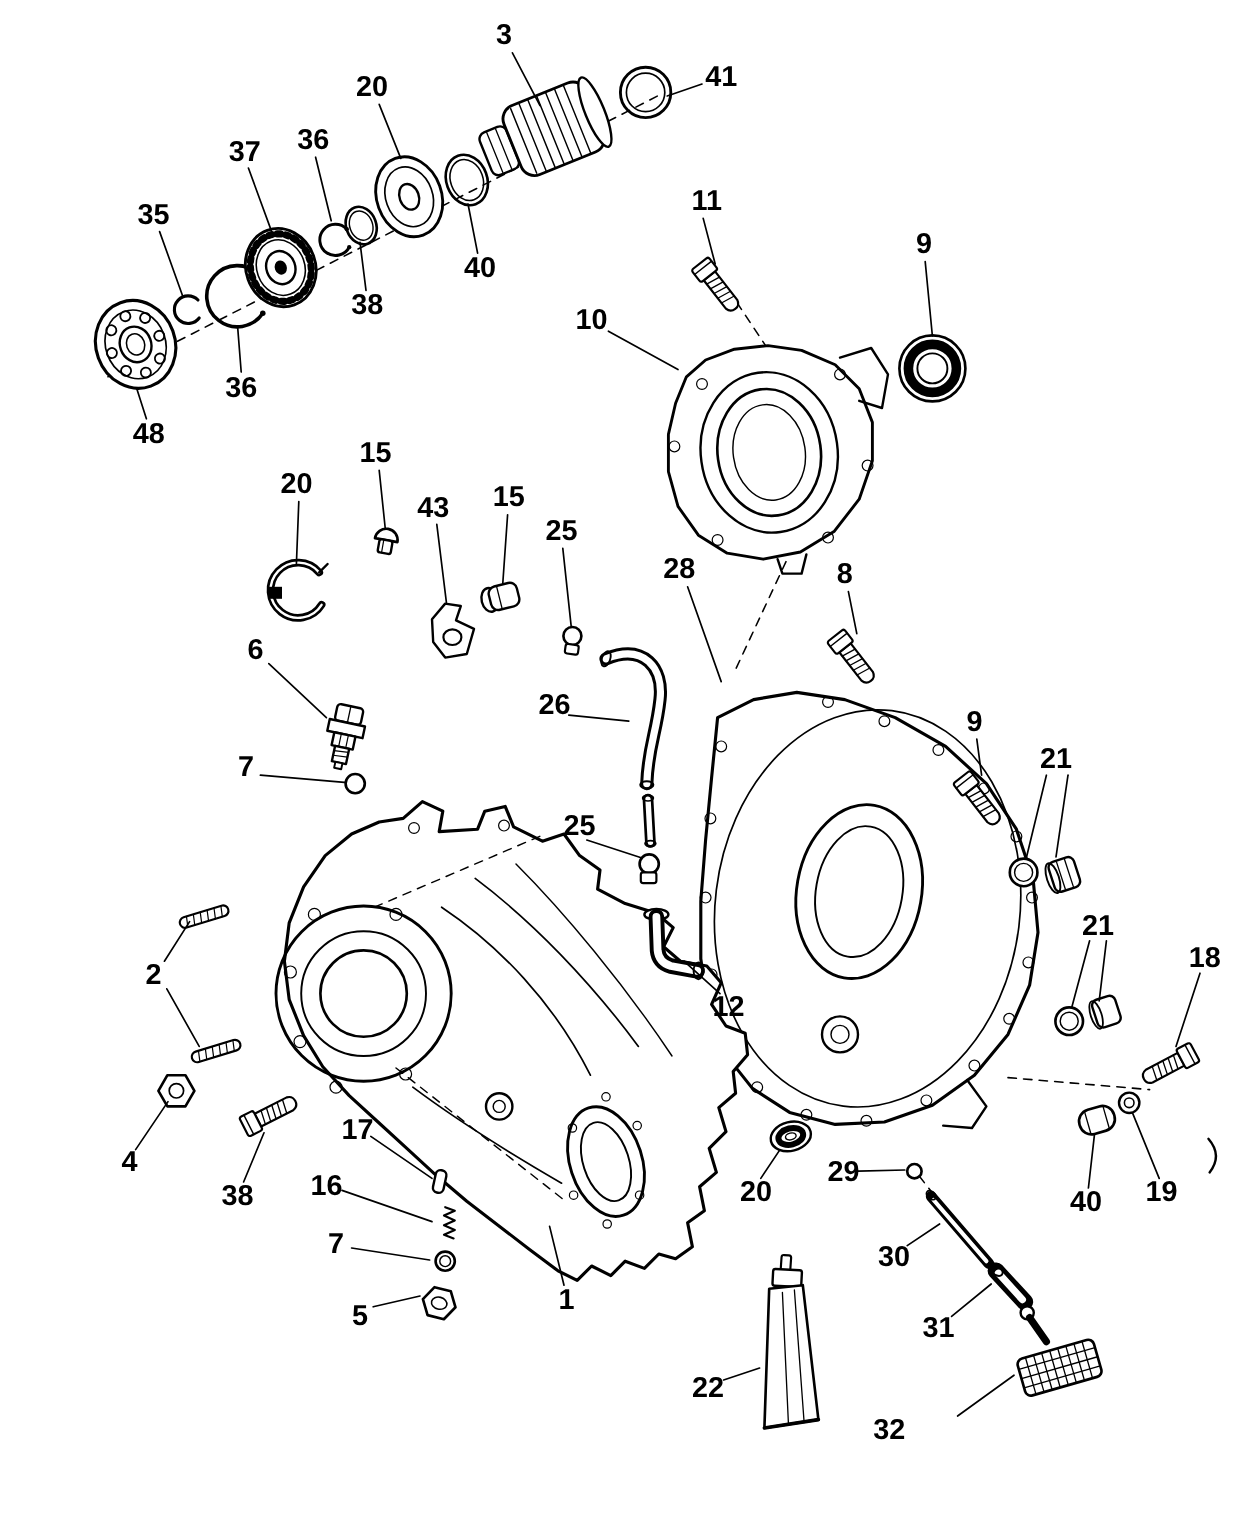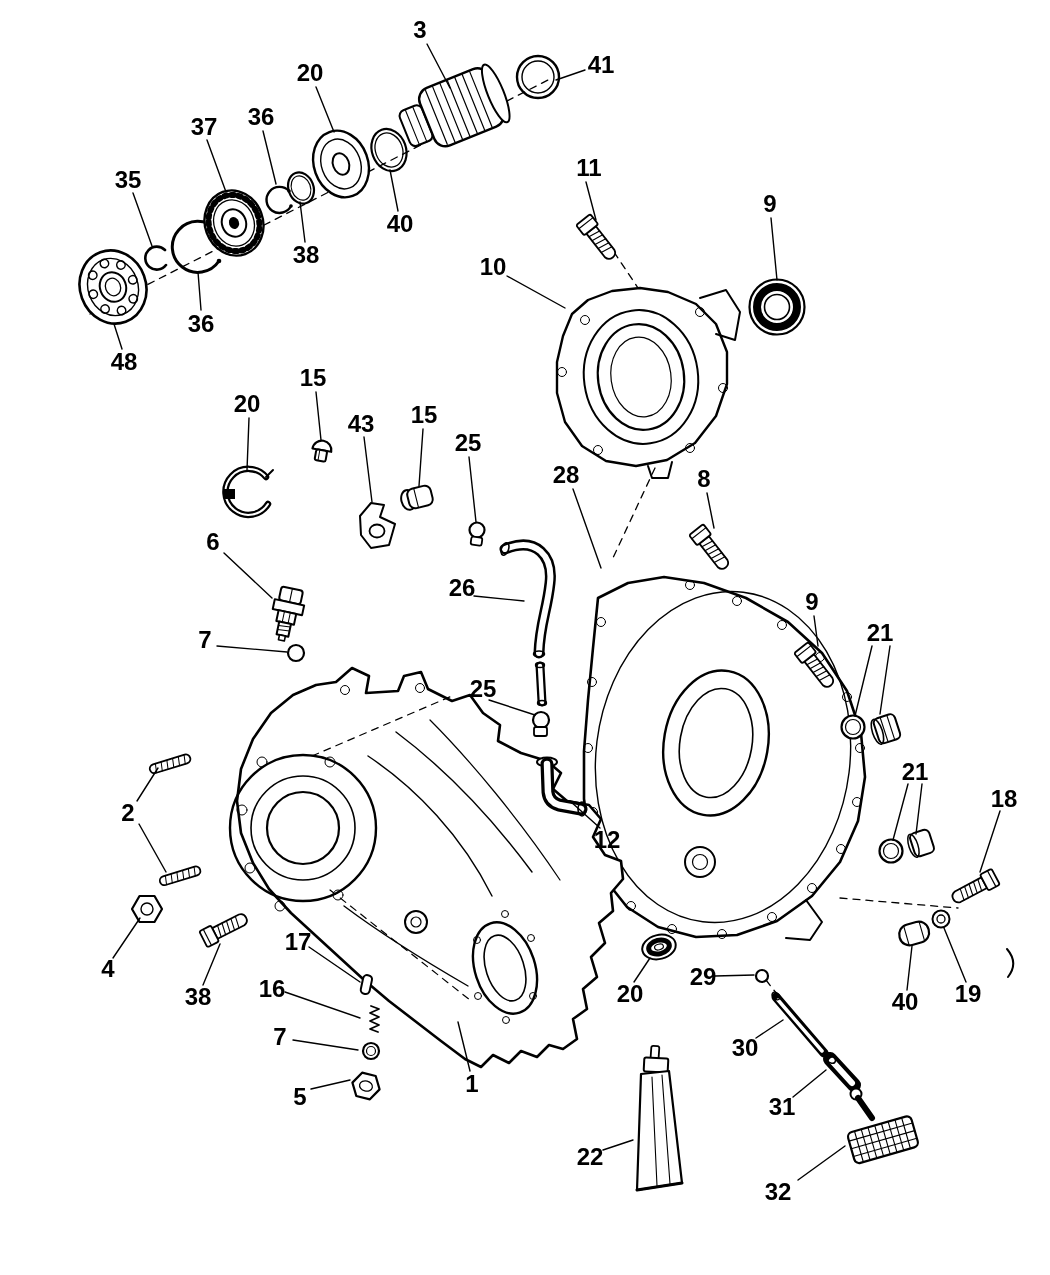--- a/index.html
+++ b/index.html
@@ -441,18 +441,18 @@
 <div class="callout" style="left:198px; top:997px">38</div>
 <div class="callout" style="left:298px; top:942px">17</div>
 <div class="callout" style="left:272px; top:989px">16</div>
 <div class="callout" style="left:280px; top:1037px">7</div>
 <div class="callout" style="left:300px; top:1097px">5</div>
 <div class="callout" style="left:472px; top:1084px">1</div>
 <div class="callout" style="left:630px; top:994px">20</div>
 <div class="callout" style="left:703px; top:977px">29</div>
 <div class="callout" style="left:745px; top:1048px">30</div>
 <div class="callout" style="left:782px; top:1107px">31</div>
-<div class="callout" style="left:778px; top:1192px">32</div>
+<div class="callout" style="left:741px; top:1192px">32</div>
 <div class="callout" style="left:590px; top:1157px">22</div>
 <div class="callout" style="left:905px; top:1002px">40</div>
 <div class="callout" style="left:968px; top:994px">19</div>
 
 </div>
 
 </body></html>

